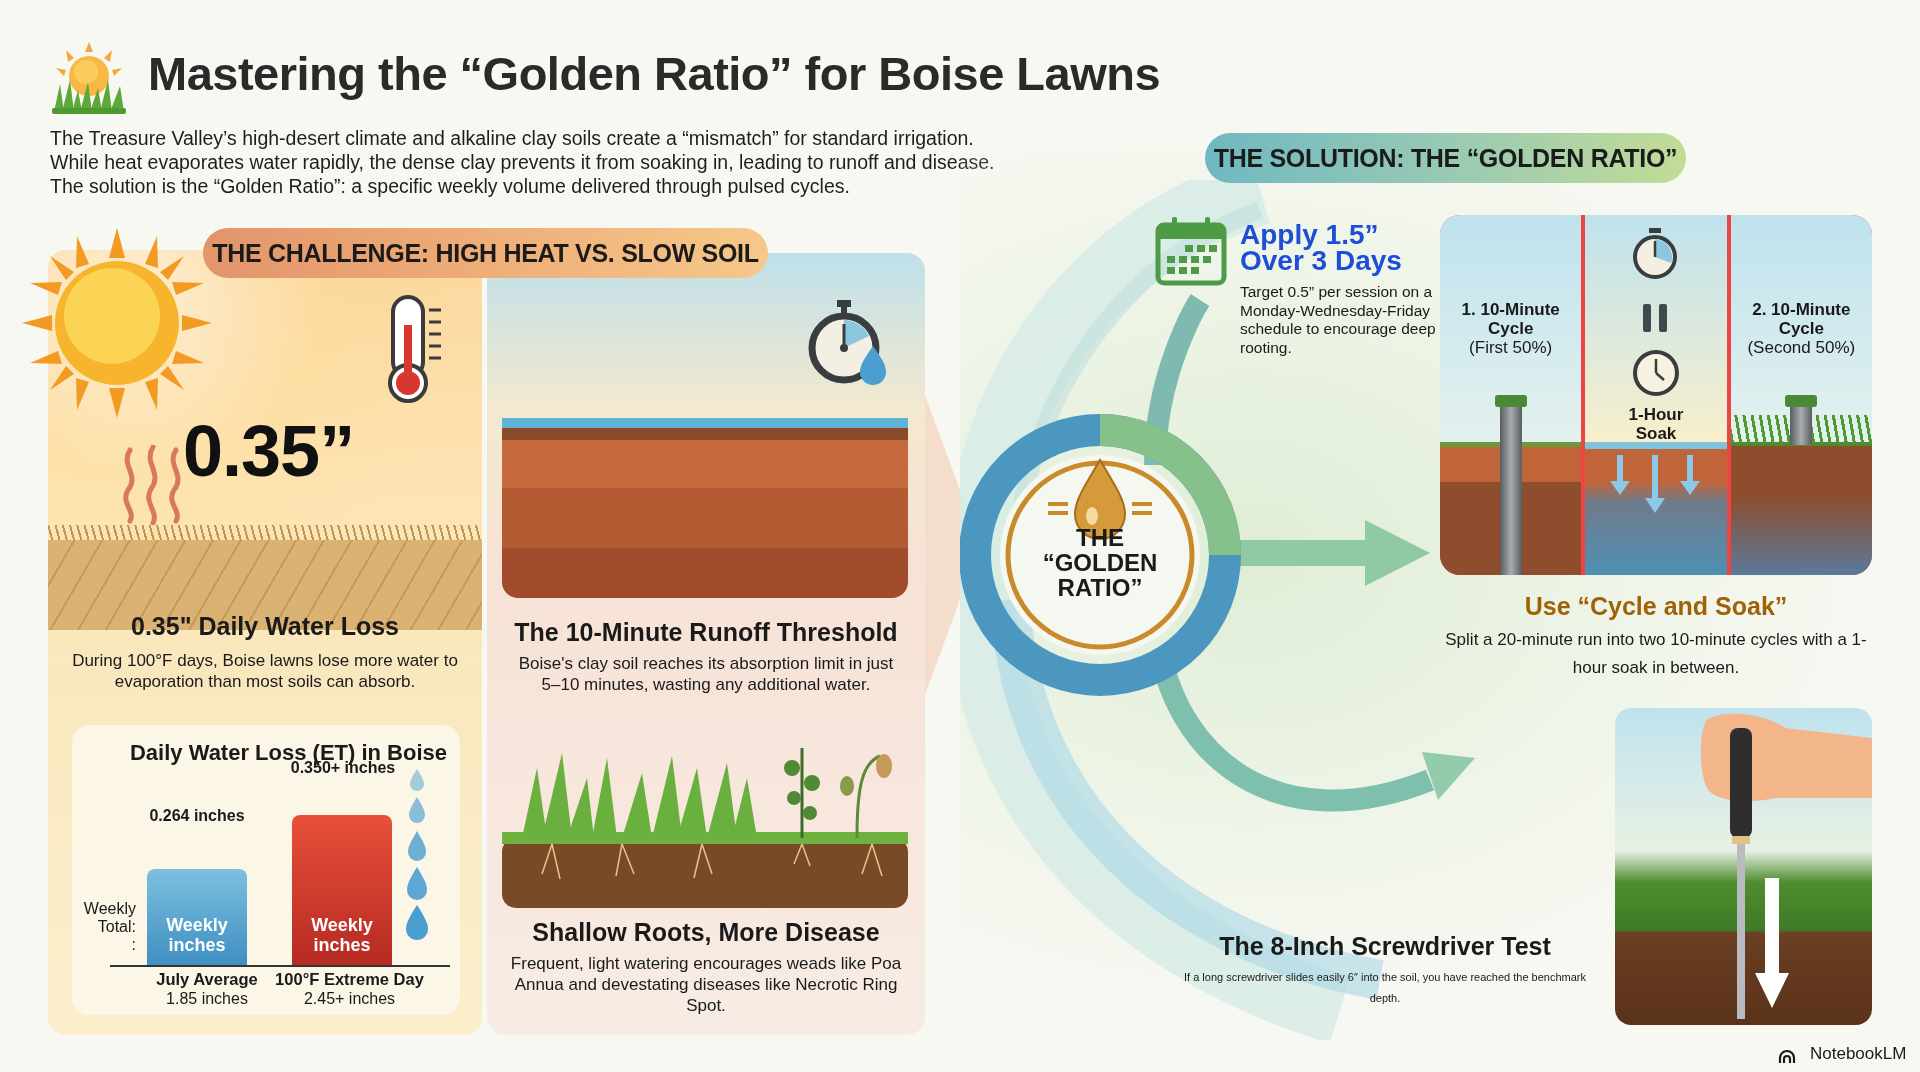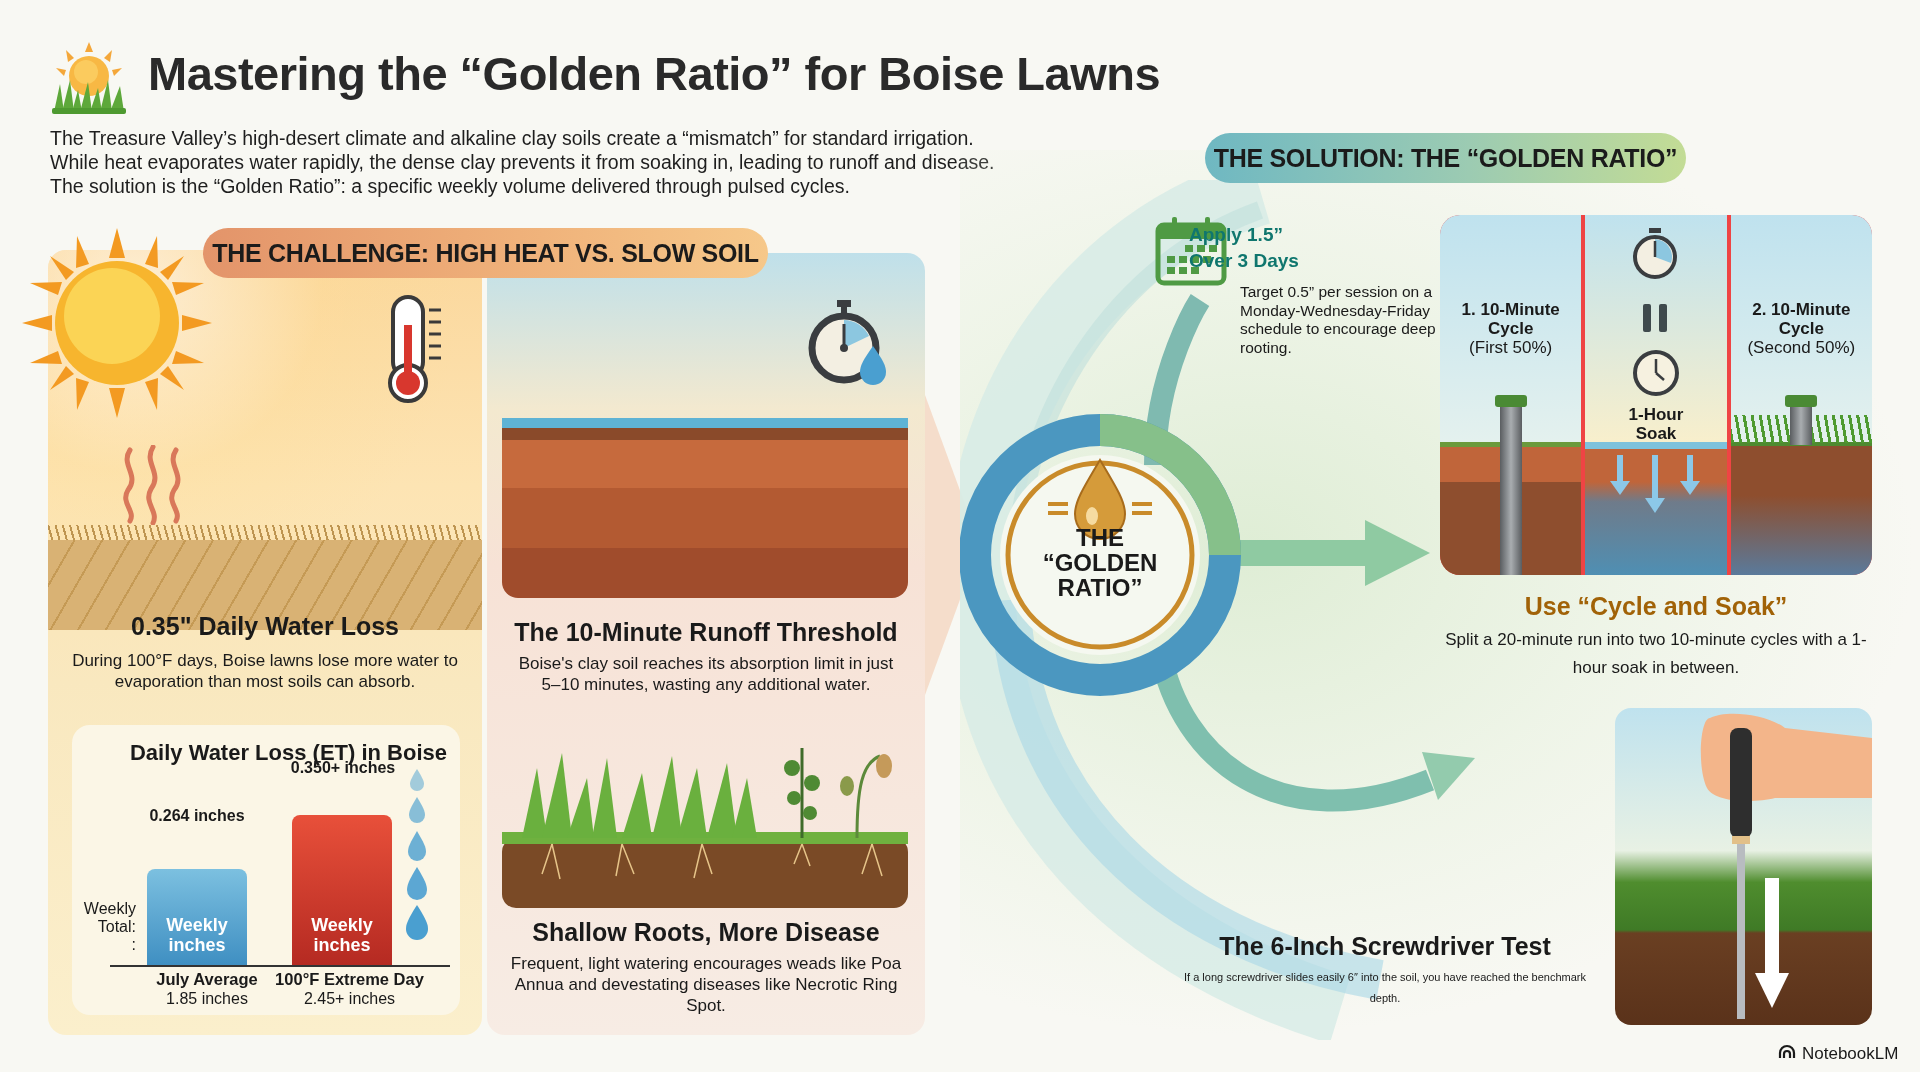--- a/index.html
+++ b/index.html
@@ -57,21 +57,21 @@
 
   
   #sol-bg{left:960px;top:150px;width:960px;height:890px;
     background:radial-gradient(ellipse at 30% 45%,rgba(220,236,210,.9) 0%,rgba(232,242,224,.6) 40%,rgba(248,248,243,0) 70%)}
   #solution-banner{left:1205px;top:133px;width:481px;height:50px;border-radius:25px;
     background:linear-gradient(90deg,#6fb8c2 0%,#9ccbb2 55%,#c3dc95 100%);
     display:flex;align-items:center;justify-content:center;font-size:25px;font-weight:700;color:#1b1b1b;letter-spacing:-0.3px}
   #flow-svg{left:960px;top:180px}
 
   #apply-icon{left:1155px;top:215px}
-  #apply-h{left:1189px;top:222px;font-size:19px;font-weight:700;line-height:26px;color:#0f766e}
+  #apply-h{left:1240px;top:222px;font-size:28px;font-weight:700;line-height:26px;color:#1d4ed8}
   #apply-p{left:1240px;top:283px;width:240px;font-size:15.5px;line-height:18.5px;color:#1a1a1a}
 
   #golden-label{left:1030px;top:525px;width:140px;font-size:24px;font-weight:700;line-height:25px;color:#1a1a1a}
 
   
   #cycle-img{left:1440px;top:215px;width:432px;height:360px;border-radius:20px;overflow:hidden;display:flex;gap:4px;background:#ef4444}
   .cyc{position:relative;flex:1;height:100%;overflow:hidden}
   .cyc .sky{position:absolute;left:0;top:0;right:0;height:63%;background:linear-gradient(180deg,#bfe2ee 0%,#e4f1ee 100%)}
   .cyc .soil{position:absolute;left:0;right:0;bottom:0;height:37%;background:linear-gradient(180deg,#6b9a3c 0 4%,#c0653a 4% 30%,#8e4e2e 30% 100%)}
   .cyc.mid .sky{background:linear-gradient(180deg,#bfe2ee 0%,#f8efcc 100%)}
@@ -82,21 +82,21 @@
   .pipe{position:absolute;left:50%;margin-left:-11px;width:22px;background:linear-gradient(90deg,#5a5d60,#a9adb0,#5a5d60)}
   #cycle-h{left:1440px;top:592px;width:432px;font-size:25px;font-weight:700;color:#a16207}
   #cycle-p{left:1440px;top:626px;width:432px;font-size:17px;line-height:28px;color:#1a1a1a}
 
   
   #screw-img{left:1615px;top:708px;width:257px;height:317px;border-radius:16px;overflow:hidden;
     background:linear-gradient(180deg,#bfe2ee 0%,#e8f1e4 45%,#4f8d2e 55%,#3f7a26 70%,#6a3f22 71%,#5a321a 100%)}
   #screw-h{left:1180px;top:932px;width:410px;font-size:25px;font-weight:700;color:#1a1a1a}
   #screw-p{left:1180px;top:967px;width:410px;font-size:11px;line-height:21px;color:#1a1a1a}
 
-  #brand{left:1778px;top:1044px;font-size:17px;color:#1a1a1a;display:flex;align-items:flex-start;gap:6px}
+  #brand{left:1778px;top:1044px;font-size:17px;color:#1a1a1a;display:flex;align-items:flex-end;gap:14px}
 </style>
 </head>
 <body>
 
 <div class="abs" style="left:50px;top:42px;width:78px;height:72px">
   <svg width="78" height="72" viewBox="0 0 78 72">
     <g fill="#f4a73a">
       <polygon points="39,0 43,10 35,10"></polygon>
         <polygon points="16,8 24,16 18,20"></polygon>
         <polygon points="62,8 54,16 60,20"></polygon>
@@ -117,20 +117,21 @@
     <rect x="2" y="66" width="74" height="6" rx="2" fill="#4e9a30"></rect>
   </svg>
 </div>
 <div id="title" class="abs">Mastering the “Golden Ratio” for Boise Lawns</div>
 <div id="intro" class="abs">The Treasure Valley’s high-desert climate and alkaline clay soils create a “mismatch” for standard irrigation. While heat evaporates water rapidly, the dense clay prevents it from soaking in, leading to runoff and disease. The solution is the “Golden Ratio”: a specific weekly volume delivered through pulsed cycles.</div>
 
 <div id="left-panel" class="abs">
   <div id="sunrays" class="abs"></div>
   <div id="dry-grass" class="abs"></div>
   <div id="dry-ground" class="abs"></div>
+  <div id="big-stat" class="abs">0.35”</div>
   <svg id="heat-waves" class="abs" viewBox="0 0 70 80">
     <g stroke="#d9785a" stroke-width="5" fill="none" stroke-linecap="round">
       <path d="M12 5 C2 20,22 30,10 45 C2 58,18 66,12 76"></path>
       <path d="M35 2 C25 18,45 28,33 44 C25 58,41 66,35 78"></path>
       <path d="M58 5 C48 20,68 30,56 45 C48 58,64 66,58 76"></path>
     </g>
   </svg>
 </div>
 <svg class="abs" style="left:22px;top:228px" width="190" height="190" viewBox="0 0 190 190">
   <g fill="#f39a22">
@@ -374,21 +375,21 @@
 <div id="screw-img" class="abs">
   <svg width="257" height="317" viewBox="0 0 257 317">
     <path d="M95 10 C85 10,82 60,92 80 C100 95,140 95,160 90 L257 90 L257 30 L170 20 C150 5,110 2,95 10Z" fill="#f3b58a"></path>
     <rect x="115" y="20" width="22" height="110" rx="8" fill="#2e2e2e"></rect>
     <rect x="117" y="128" width="18" height="8" fill="#e2c088"></rect>
     <rect x="122" y="136" width="8" height="175" fill="#b8bcc0"></rect>
     <rect x="150" y="170" width="14" height="100" fill="#fff"></rect>
     <polygon points="140,265 174,265 157,300" fill="#fff"></polygon>
   </svg>
 </div>
-<div id="screw-h" class="abs center">The 6-Inch Screwdriver Test</div>
+<div id="screw-h" class="abs center">The 8-Inch Screwdriver Test</div>
 <div id="screw-p" class="abs center">If a long screwdriver slides easily 6″ into the soil, you have reached the benchmark depth.</div>
 
 <div id="brand" class="abs">
   <svg width="18" height="15" viewBox="0 0 18 15">
     <path d="M2 14 V9 a7 7 0 0 1 14 0 V14" stroke="#1a1a1a" stroke-width="2.2" fill="none"></path>
     <path d="M6 14 V10 a3 3 0 0 1 6 0 V14" stroke="#1a1a1a" stroke-width="2.2" fill="none"></path>
   </svg>
   <span>NotebookLM</span>
 </div>
 

